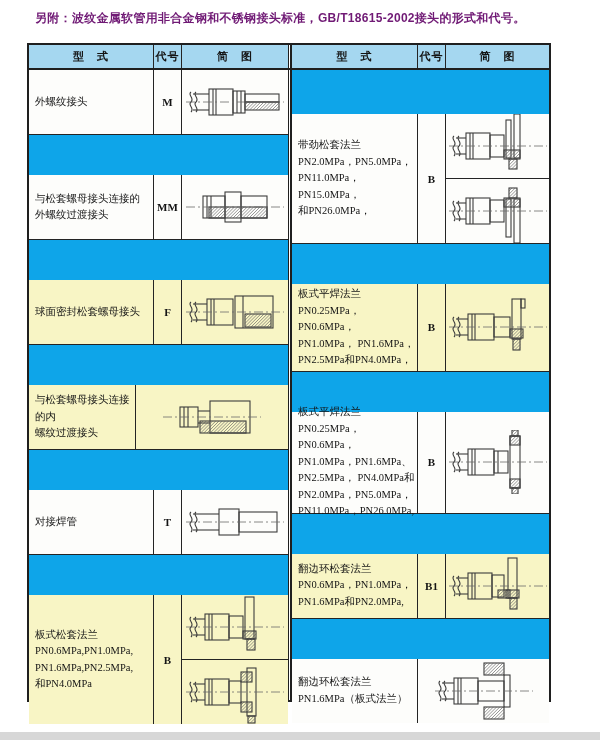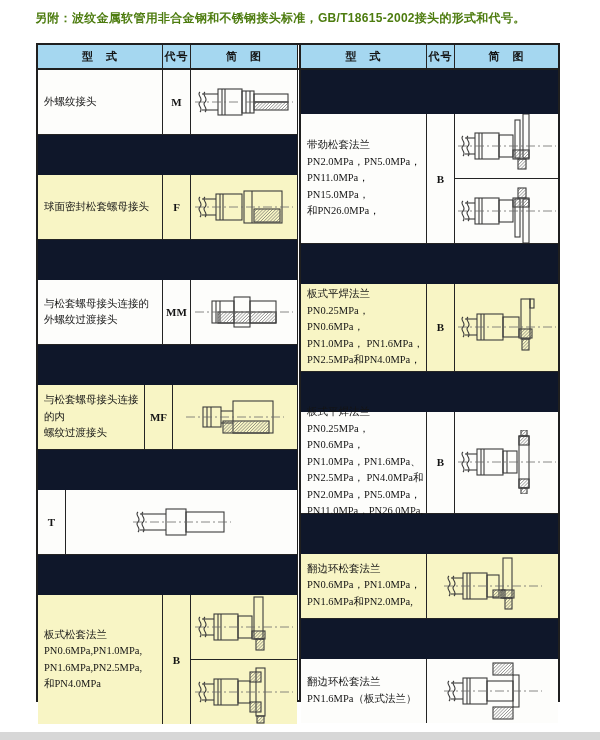--- a/index.html
+++ b/index.html
@@ -4,25 +4,25 @@
 <style>
   html,body{margin:0;padding:0;}
   body{
     width:600px;height:740px;position:relative;background:#ffffff;
     font-family:"Liberation Serif","DejaVu Serif",serif;color:#141414;
     overflow:hidden;
   }
   .title{
     position:absolute;left:35px;top:10px;width:540px;
     font-family:"Liberation Sans","DejaVu Sans",sans-serif;
-    font-weight:bold;font-size:12px;letter-spacing:.3px;color:#4d7c0f;
+    font-weight:bold;font-size:12px;letter-spacing:.3px;color:#701a75;
   }
   .joint-table{
-    position:absolute;left:36px;top:43px;width:524px;height:659px;
-    box-sizing:border-box;border:2px solid var(--border,#1f1f1f);background:#0f172a;
+    position:absolute;left:27px;top:43px;width:524px;height:659px;
+    box-sizing:border-box;border:2px solid var(--border,#1f1f1f);background:#0ea5e9;
   }
   .thead{display:flex;height:25px;box-sizing:border-box;
     border-bottom:2px solid var(--border,#1f1f1f);background:var(--header-bg,#a5d7f0);}
   .th{box-sizing:border-box;display:flex;align-items:center;justify-content:center;
     font-size:11px;font-weight:bold;letter-spacing:1px;}
   .b-r{border-right:1.5px solid #242424;}
   .w-type-l{width:125px;} .w-code{width:28px;} .w-diag-l{width:106px;}
   .w-type-r{width:126px;} .w-diag-r{width:103px;}
   .vdivider{width:4px;box-sizing:border-box;
     background:linear-gradient(to right,#1f1f1f 0 1.5px,#ffffff 1.5px 2.5px,#1f1f1f 2.5px 4px);}
@@ -92,53 +92,20 @@
                   <line class="h" x1="80.6" y1="40.0" x2="88.6" y2="32.0"></line>
                   <line class="h" x1="83.8" y1="40.0" x2="91.8" y2="32.0"></line>
                   <line class="h" x1="87.0" y1="40.0" x2="94.0" y2="33.0"></line>
                   <line class="h" x1="90.2" y1="40.0" x2="94.0" y2="36.2"></line>
                   <line class="h" x1="93.4" y1="40.0" x2="94.0" y2="39.4"></line>
                   <line class="cl" x1="1" y1="32" x2="99" y2="32"></line>
                 </svg>
               </div>
             </div>
           </div>
-          <div class="row hl" style="height: 93px;">
-            <div class="cell type-cell b-r" style="width: 125px;">球面密封松套螺母接头</div>
-            <div class="cell code-cell b-r w-code">F</div>
-            <div class="cell diagram-cell" style="width: 106px;">
-              <div class="subcell">
-                <svg class="fit-svg" width="100" height="64" viewBox="0 0 100 64">
-                  <path class="o" d="M 6 22 c -4 3 4 6 0 10 c -4 3 4 6 0 10"></path>
-                  <path class="o" d="M 11 22 c -4 3 4 6 0 10 c -4 3 4 6 0 10"></path>
-                  <line class="o" x1="8" y1="24" x2="22" y2="24"></line>
-                  <line class="o" x1="8" y1="40" x2="22" y2="40"></line>
-                  <rect class="o" x="22" y="19" width="26" height="26"></rect>
-                  <line class="o" x1="26" y1="19" x2="26" y2="45"></line>
-                  <line class="o" x1="29" y1="19" x2="29" y2="45"></line>
-                  <rect class="o" x="50" y="16" width="38" height="32"></rect>
-                  <line class="o" x1="58" y1="16" x2="58" y2="48"></line>
-                  <rect class="o" x="60" y="34" width="26" height="13"></rect>
-                  <line class="h" x1="60.0" y1="37.0" x2="63.0" y2="34.0"></line>
-                  <line class="h" x1="60.0" y1="40.2" x2="66.2" y2="34.0"></line>
-                  <line class="h" x1="60.0" y1="43.4" x2="69.4" y2="34.0"></line>
-                  <line class="h" x1="60.0" y1="46.6" x2="72.6" y2="34.0"></line>
-                  <line class="h" x1="62.8" y1="47.0" x2="75.8" y2="34.0"></line>
-                  <line class="h" x1="66.0" y1="47.0" x2="79.0" y2="34.0"></line>
-                  <line class="h" x1="69.2" y1="47.0" x2="82.2" y2="34.0"></line>
-                  <line class="h" x1="72.4" y1="47.0" x2="85.4" y2="34.0"></line>
-                  <line class="h" x1="75.6" y1="47.0" x2="86.0" y2="36.6"></line>
-                  <line class="h" x1="78.8" y1="47.0" x2="86.0" y2="39.8"></line>
-                  <line class="h" x1="82.0" y1="47.0" x2="86.0" y2="43.0"></line>
-                  <line class="h" x1="85.2" y1="47.0" x2="86.0" y2="46.2"></line>
-                  <line class="cl" x1="1" y1="32" x2="99" y2="32"></line>
-                </svg>
-              </div>
-            </div>
-          </div>
           <div class="row" style="height: 90px;">
             <div class="cell type-cell b-r" style="width: 125px;">与松套螺母接头连接的
 外螺纹过渡接头</div>
             <div class="cell code-cell b-r w-code">MM</div>
             <div class="cell diagram-cell" style="width: 106px;">
               <div class="subcell">
                 <svg class="fit-svg" width="100" height="64" viewBox="0 0 100 64">
                   <rect class="o" x="18" y="21" width="22" height="22"></rect>
                   <line class="o" x1="22" y1="21" x2="22" y2="43"></line>
                   <line class="o" x1="26" y1="21" x2="26" y2="43"></line>
@@ -164,24 +131,56 @@
                   <line class="h" x1="67.2" y1="43.0" x2="78.2" y2="32.0"></line>
                   <line class="h" x1="70.4" y1="43.0" x2="81.4" y2="32.0"></line>
                   <line class="h" x1="73.6" y1="43.0" x2="82.0" y2="34.6"></line>
                   <line class="h" x1="76.8" y1="43.0" x2="82.0" y2="37.8"></line>
                   <line class="h" x1="80.0" y1="43.0" x2="82.0" y2="41.0"></line>
                   <line class="cl" x1="1" y1="32" x2="99" y2="32"></line>
                 </svg>
               </div>
             </div>
           </div>
+          <div class="row hl" style="height: 93px;">
+            <div class="cell type-cell b-r" style="width: 125px;">球面密封松套螺母接头</div>
+            <div class="cell code-cell b-r w-code">F</div>
+            <div class="cell diagram-cell" style="width: 106px;">
+              <div class="subcell">
+                <svg class="fit-svg" width="100" height="64" viewBox="0 0 100 64">
+                  <path class="o" d="M 6 22 c -4 3 4 6 0 10 c -4 3 4 6 0 10"></path>
+                  <path class="o" d="M 11 22 c -4 3 4 6 0 10 c -4 3 4 6 0 10"></path>
+                  <line class="o" x1="8" y1="24" x2="22" y2="24"></line>
+                  <line class="o" x1="8" y1="40" x2="22" y2="40"></line>
+                  <rect class="o" x="22" y="19" width="26" height="26"></rect>
+                  <line class="o" x1="26" y1="19" x2="26" y2="45"></line>
+                  <line class="o" x1="29" y1="19" x2="29" y2="45"></line>
+                  <rect class="o" x="50" y="16" width="38" height="32"></rect>
+                  <line class="o" x1="58" y1="16" x2="58" y2="48"></line>
+                  <rect class="o" x="60" y="34" width="26" height="13"></rect>
+                  <line class="h" x1="60.0" y1="37.0" x2="63.0" y2="34.0"></line>
+                  <line class="h" x1="60.0" y1="40.2" x2="66.2" y2="34.0"></line>
+                  <line class="h" x1="60.0" y1="43.4" x2="69.4" y2="34.0"></line>
+                  <line class="h" x1="60.0" y1="46.6" x2="72.6" y2="34.0"></line>
+                  <line class="h" x1="62.8" y1="47.0" x2="75.8" y2="34.0"></line>
+                  <line class="h" x1="66.0" y1="47.0" x2="79.0" y2="34.0"></line>
+                  <line class="h" x1="69.2" y1="47.0" x2="82.2" y2="34.0"></line>
+                  <line class="h" x1="72.4" y1="47.0" x2="85.4" y2="34.0"></line>
+                  <line class="h" x1="75.6" y1="47.0" x2="86.0" y2="36.6"></line>
+                  <line class="h" x1="78.8" y1="47.0" x2="86.0" y2="39.8"></line>
+                  <line class="h" x1="82.0" y1="47.0" x2="86.0" y2="43.0"></line>
+                  <line class="h" x1="85.2" y1="47.0" x2="86.0" y2="46.2"></line>
+                  <line class="cl" x1="1" y1="32" x2="99" y2="32"></line>
+                </svg>
+              </div>
+            </div>
+          </div>
           <div class="row hl" style="height: 91px;">
             <div class="cell type-cell b-r" style="width: 107px;">与松套螺母接头连接的内
 螺纹过渡接头</div>
-            <div class="cell code-cell b-r w-code">MF</div>
             <div class="cell diagram-cell" style="width: 106px;">
               <div class="subcell">
                 <svg class="fit-svg" width="100" height="64" viewBox="0 0 100 64">
                   <rect class="o" x="18" y="22" width="18" height="20"></rect>
                   <line class="o" x1="22" y1="22" x2="22" y2="42"></line>
                   <line class="o" x1="26" y1="22" x2="26" y2="42"></line>
                   <rect class="o" x="48" y="16" width="40" height="32"></rect>
                   <line class="o" x1="36" y1="26" x2="48" y2="26"></line>
                   <line class="o" x1="36" y1="38" x2="48" y2="38"></line>
                   <rect class="o" x="38" y="36" width="46" height="12"></rect>
@@ -202,20 +201,21 @@
                   <line class="h" x1="73.8" y1="48.0" x2="84.0" y2="37.8"></line>
                   <line class="h" x1="77.0" y1="48.0" x2="84.0" y2="41.0"></line>
                   <line class="h" x1="80.2" y1="48.0" x2="84.0" y2="44.2"></line>
                   <line class="h" x1="83.4" y1="48.0" x2="84.0" y2="47.4"></line>
                   <line class="cl" x1="1" y1="32" x2="99" y2="32"></line>
                 </svg>
               </div>
             </div>
           </div>
           <div class="row" style="height: 89px;">
+            <div class="cell type-cell b-r" style="width: 125px;">对接焊管</div>
             <div class="cell code-cell b-r w-code">T</div>
             <div class="cell diagram-cell" style="width: 106px;">
               <div class="subcell">
                 <svg class="fit-svg" width="100" height="64" viewBox="0 0 100 64">
                   <path class="o" d="M 6 22 c -4 3 4 6 0 10 c -4 3 4 6 0 10"></path>
                   <path class="o" d="M 11 22 c -4 3 4 6 0 10 c -4 3 4 6 0 10"></path>
                   <line class="o" x1="8" y1="24" x2="34" y2="24"></line>
                   <line class="o" x1="8" y1="40" x2="34" y2="40"></line>
                   <rect class="o" x="34" y="19" width="20" height="26"></rect>
                   <rect class="o" x="54" y="22" width="38" height="20"></rect>
@@ -443,20 +443,21 @@
                   <line class="h" x1="67.4" y1="64.0" x2="70.0" y2="61.4"></line>
                   <line class="cl" x1="1" y1="32" x2="99" y2="32"></line>
                 </svg>
               </div>
             </div>
           </div>
           <div class="row hl" style="height: 104px;">
             <div class="cell type-cell b-r" style="width: 126px;">翻边环松套法兰
 PN0.6MPa，PN1.0MPa，
 PN1.6MPa和PN2.0MPa,</div>
+            <div class="cell code-cell b-r w-code">B1</div>
             <div class="cell diagram-cell" style="width: 103px;">
               <div class="subcell">
                 <svg class="fit-svg" width="100" height="64" viewBox="0 0 100 64">
                   <path class="o" d="M 6 22 c -4 3 4 6 0 10 c -4 3 4 6 0 10"></path>
                   <path class="o" d="M 11 22 c -4 3 4 6 0 10 c -4 3 4 6 0 10"></path>
                   <line class="o" x1="8" y1="24" x2="20" y2="24"></line>
                   <line class="o" x1="8" y1="40" x2="20" y2="40"></line>
                   <rect class="o" x="20" y="19" width="24" height="26"></rect>
                   <line class="o" x1="24" y1="19" x2="24" y2="45"></line>
                   <line class="o" x1="27" y1="19" x2="27" y2="45"></line>

